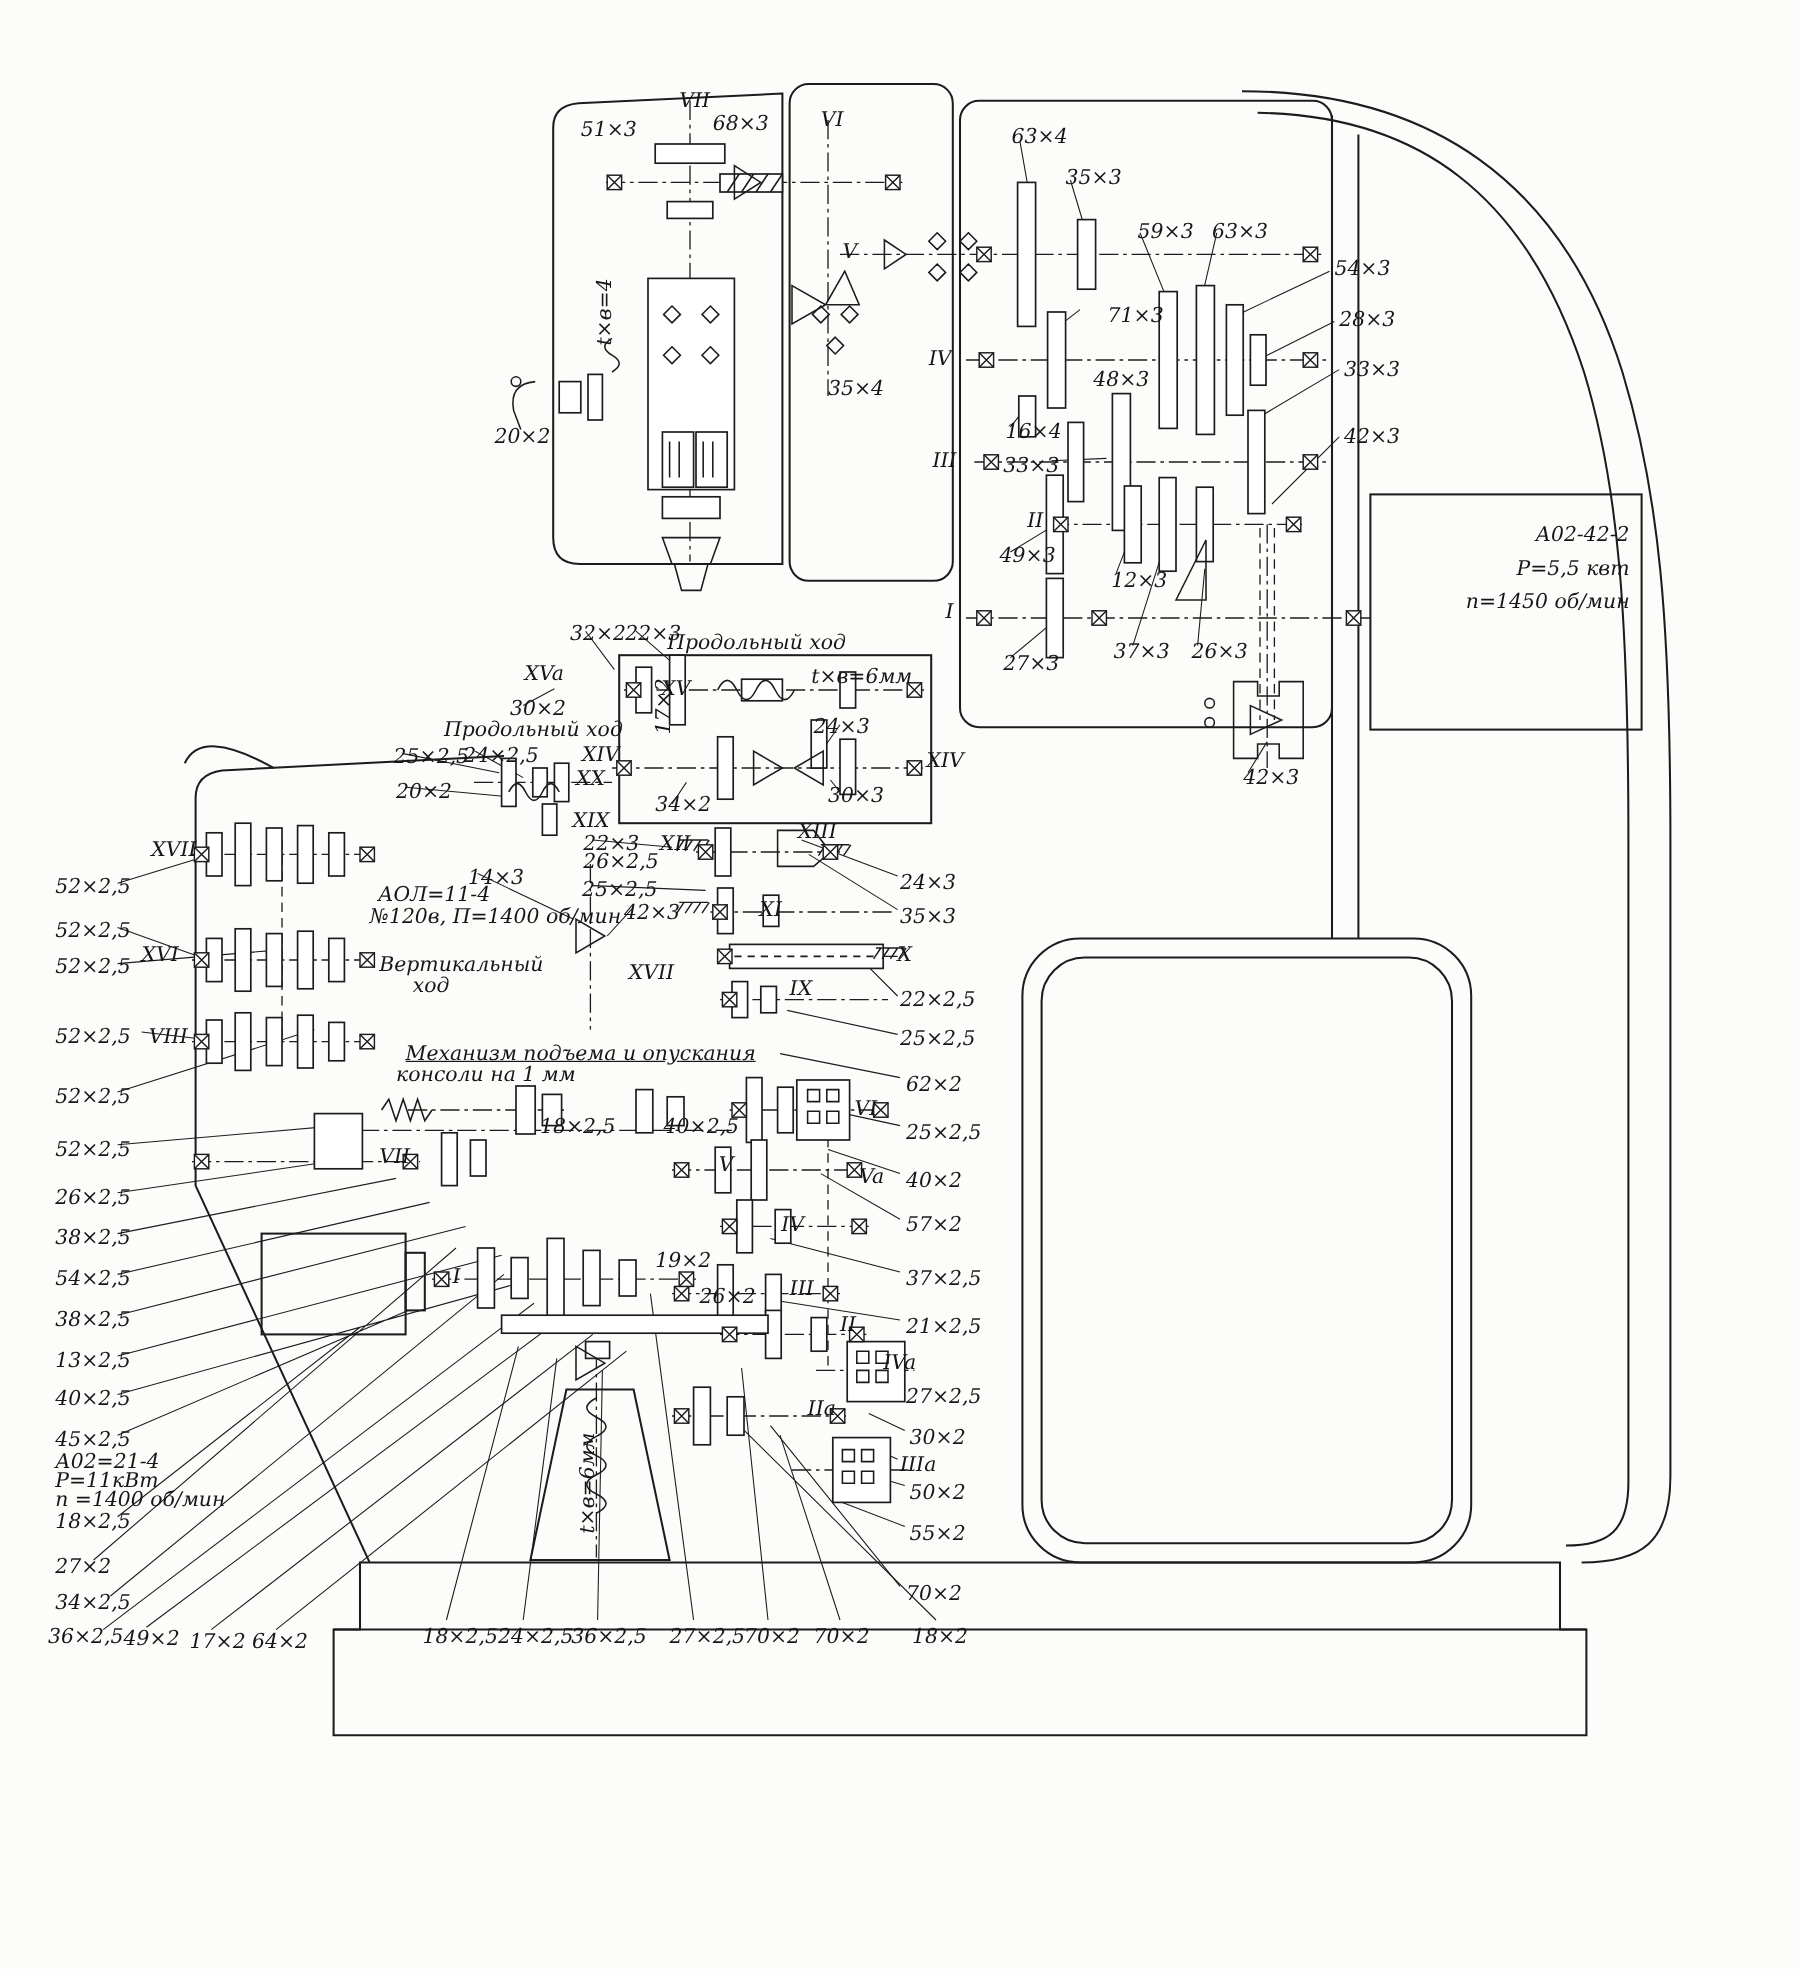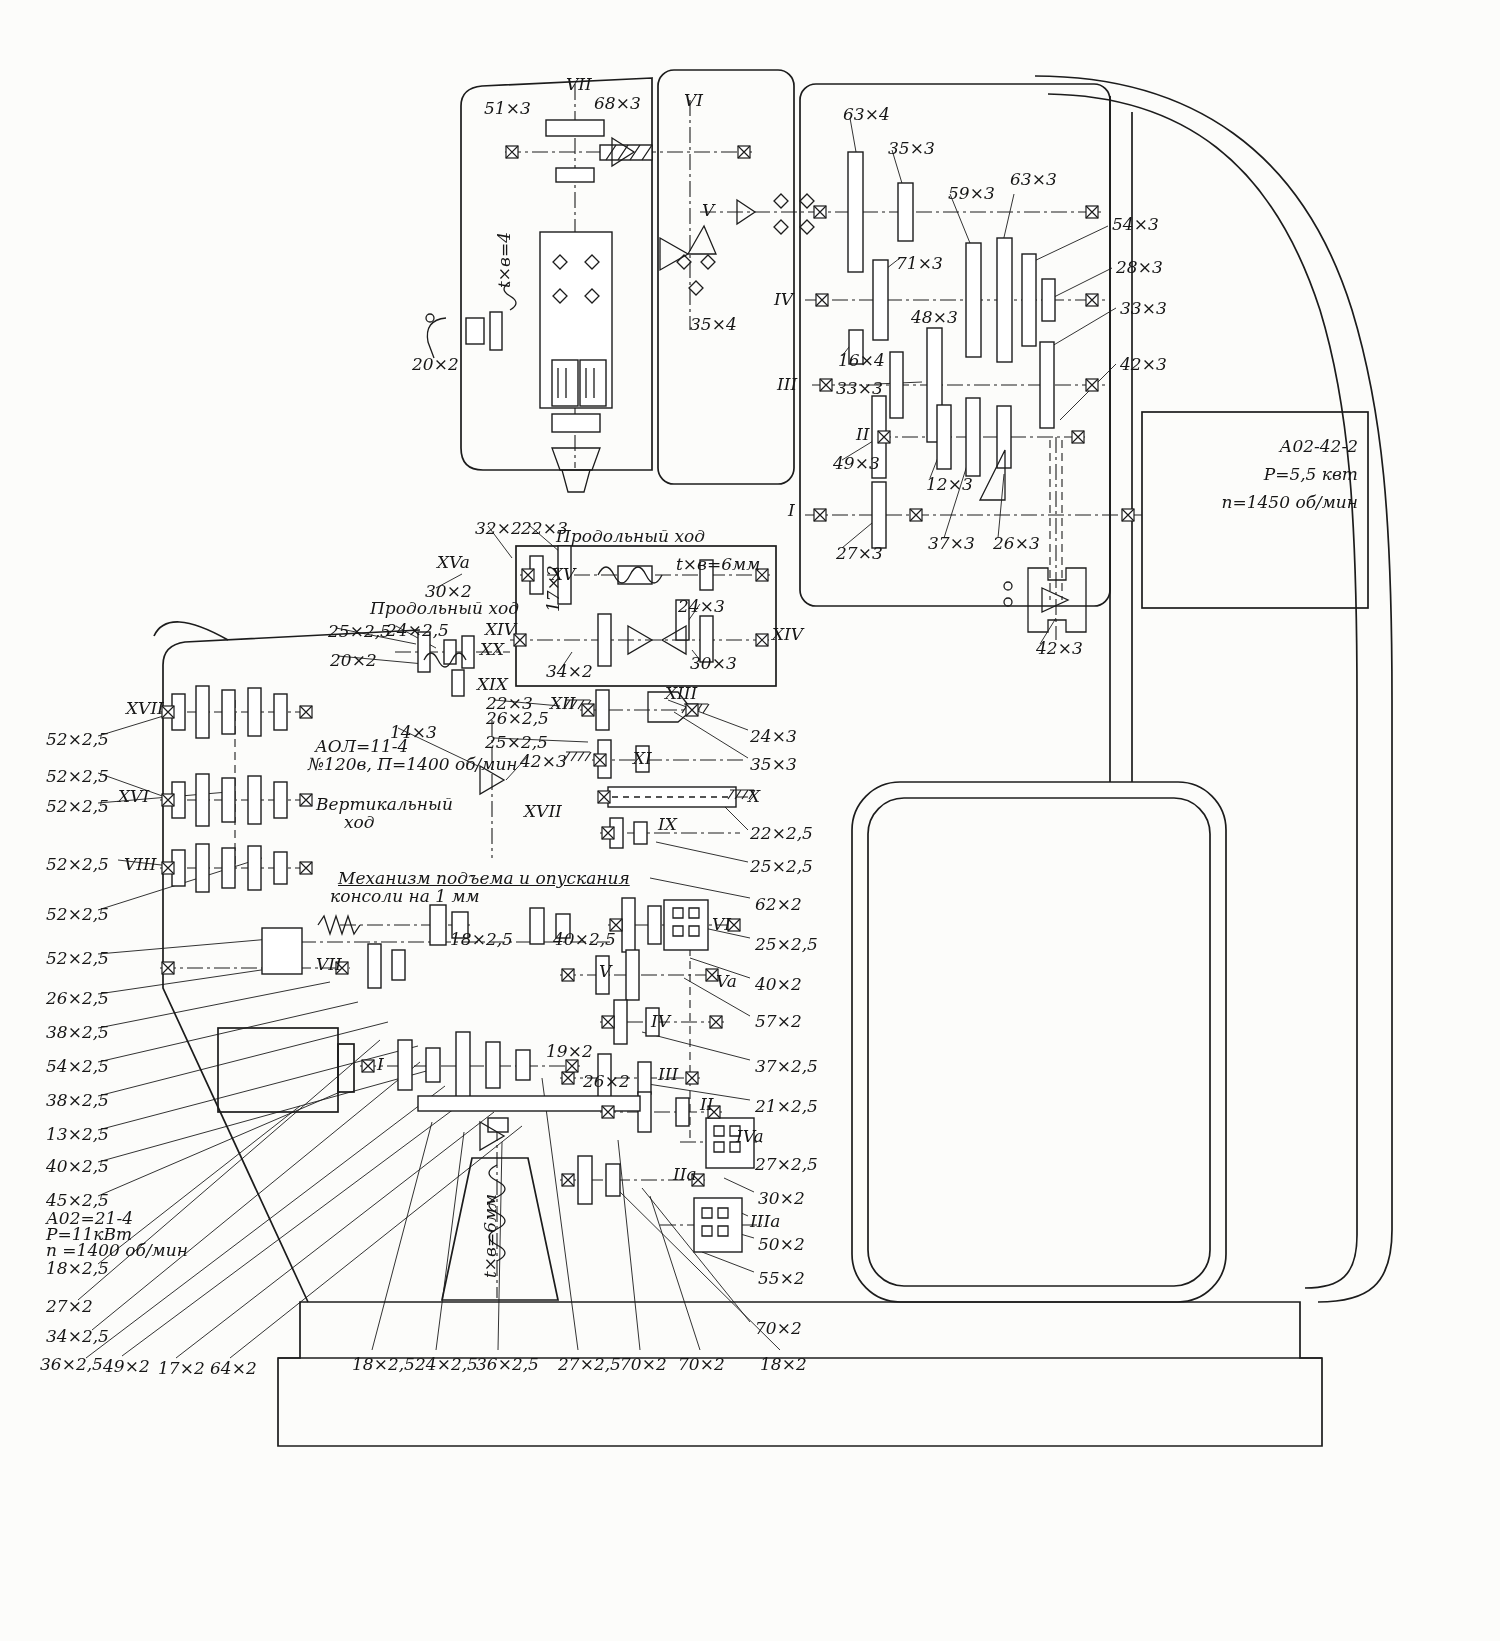--- a/index.html
+++ b/index.html
@@ -307,24 +307,24 @@
 </div>
 
 <div class="labels">
       <div class="lbl" style="left: 566px; top: 76px;">VII</div>
       <div class="lbl" style="left: 484px; top: 100px;">51×3</div>
       <div class="lbl" style="left: 594px; top: 95px;">68×3</div>
       <div class="lbl" style="left: 684px; top: 92px;">VI</div>
       <div class="lbl" style="left: 843px; top: 106px;">63×4</div>
       <div class="lbl" style="left: 888px; top: 140px;">35×3</div>
       <div class="lbl" style="left: 948px; top: 185px;">59×3</div>
-      <div class="lbl" style="left: 1010px; top: 171px; font-style: italic;">63×3</div>
+      <div class="lbl" style="left: 1010px; top: 185px; font-style: italic;">63×3</div>
       <div class="lbl" style="left: 1112px; top: 216px;">54×3</div>
       <div class="lbl" style="left: 702px; top: 202px;">V</div>
-      <div class="lbl" style="left: 896px; top: 255px;">71×3</div>
+      <div class="lbl" style="left: 923px; top: 255px;">71×3</div>
       <div class="lbl" style="left: 1116px; top: 259px;">28×3</div>
       <div class="lbl" style="left: 774px; top: 291px;">IV</div>
       <div class="lbl" style="left: 496px; top: 288px; transform: rotate(-90deg); transform-origin: left top;">t×в=4</div>
       <div class="lbl" style="left: 690px; top: 316px;">35×4</div>
       <div class="lbl" style="left: 911px; top: 309px;">48×3</div>
       <div class="lbl" style="left: 1120px; top: 300px;">33×3</div>
       <div class="lbl" style="left: 838px; top: 352px;">16×4</div>
       <div class="lbl" style="left: 777px; top: 376px;">III</div>
       <div class="lbl" style="left: 836px; top: 380px;">33×3</div>
       <div class="lbl" style="left: 1120px; top: 356px;">42×3</div>

